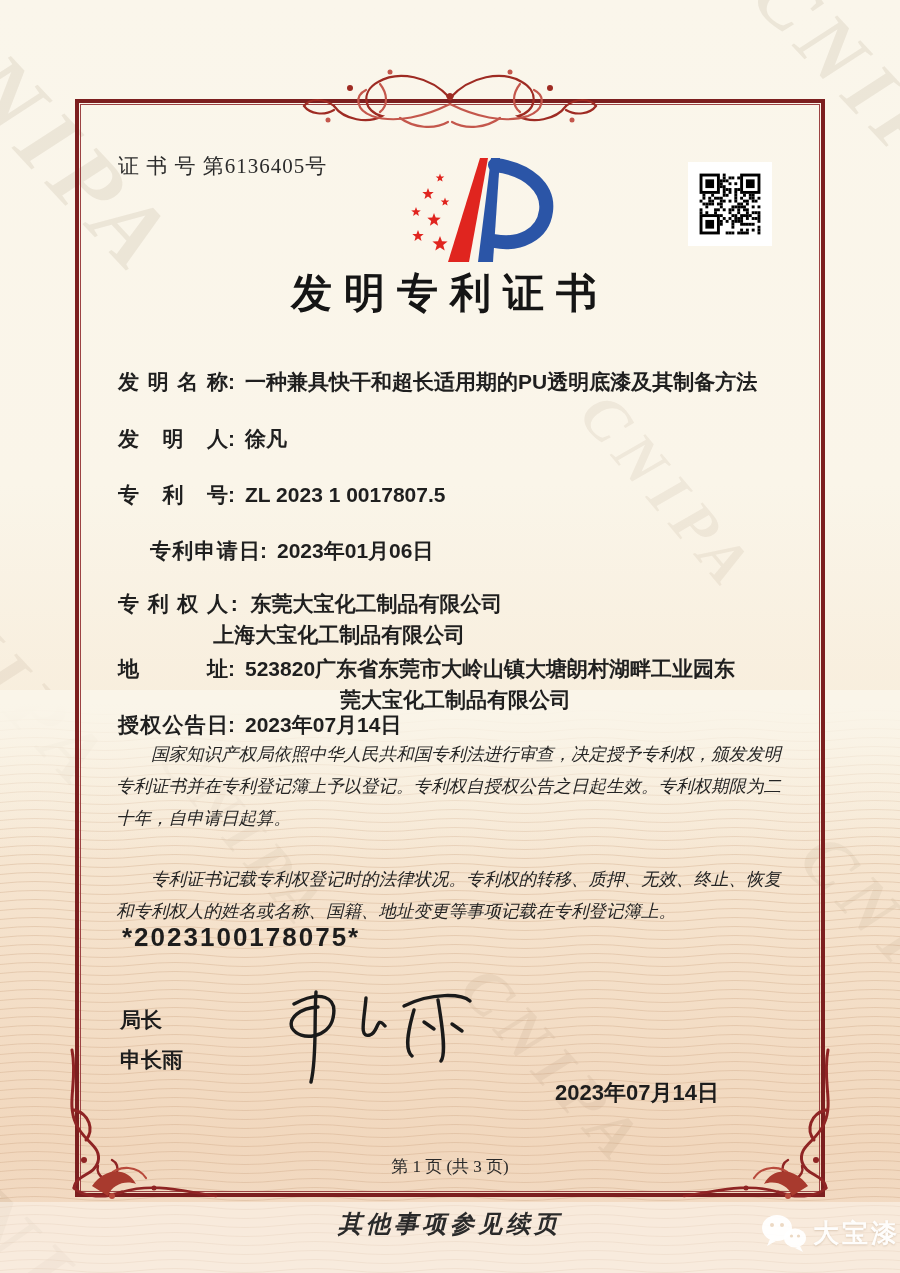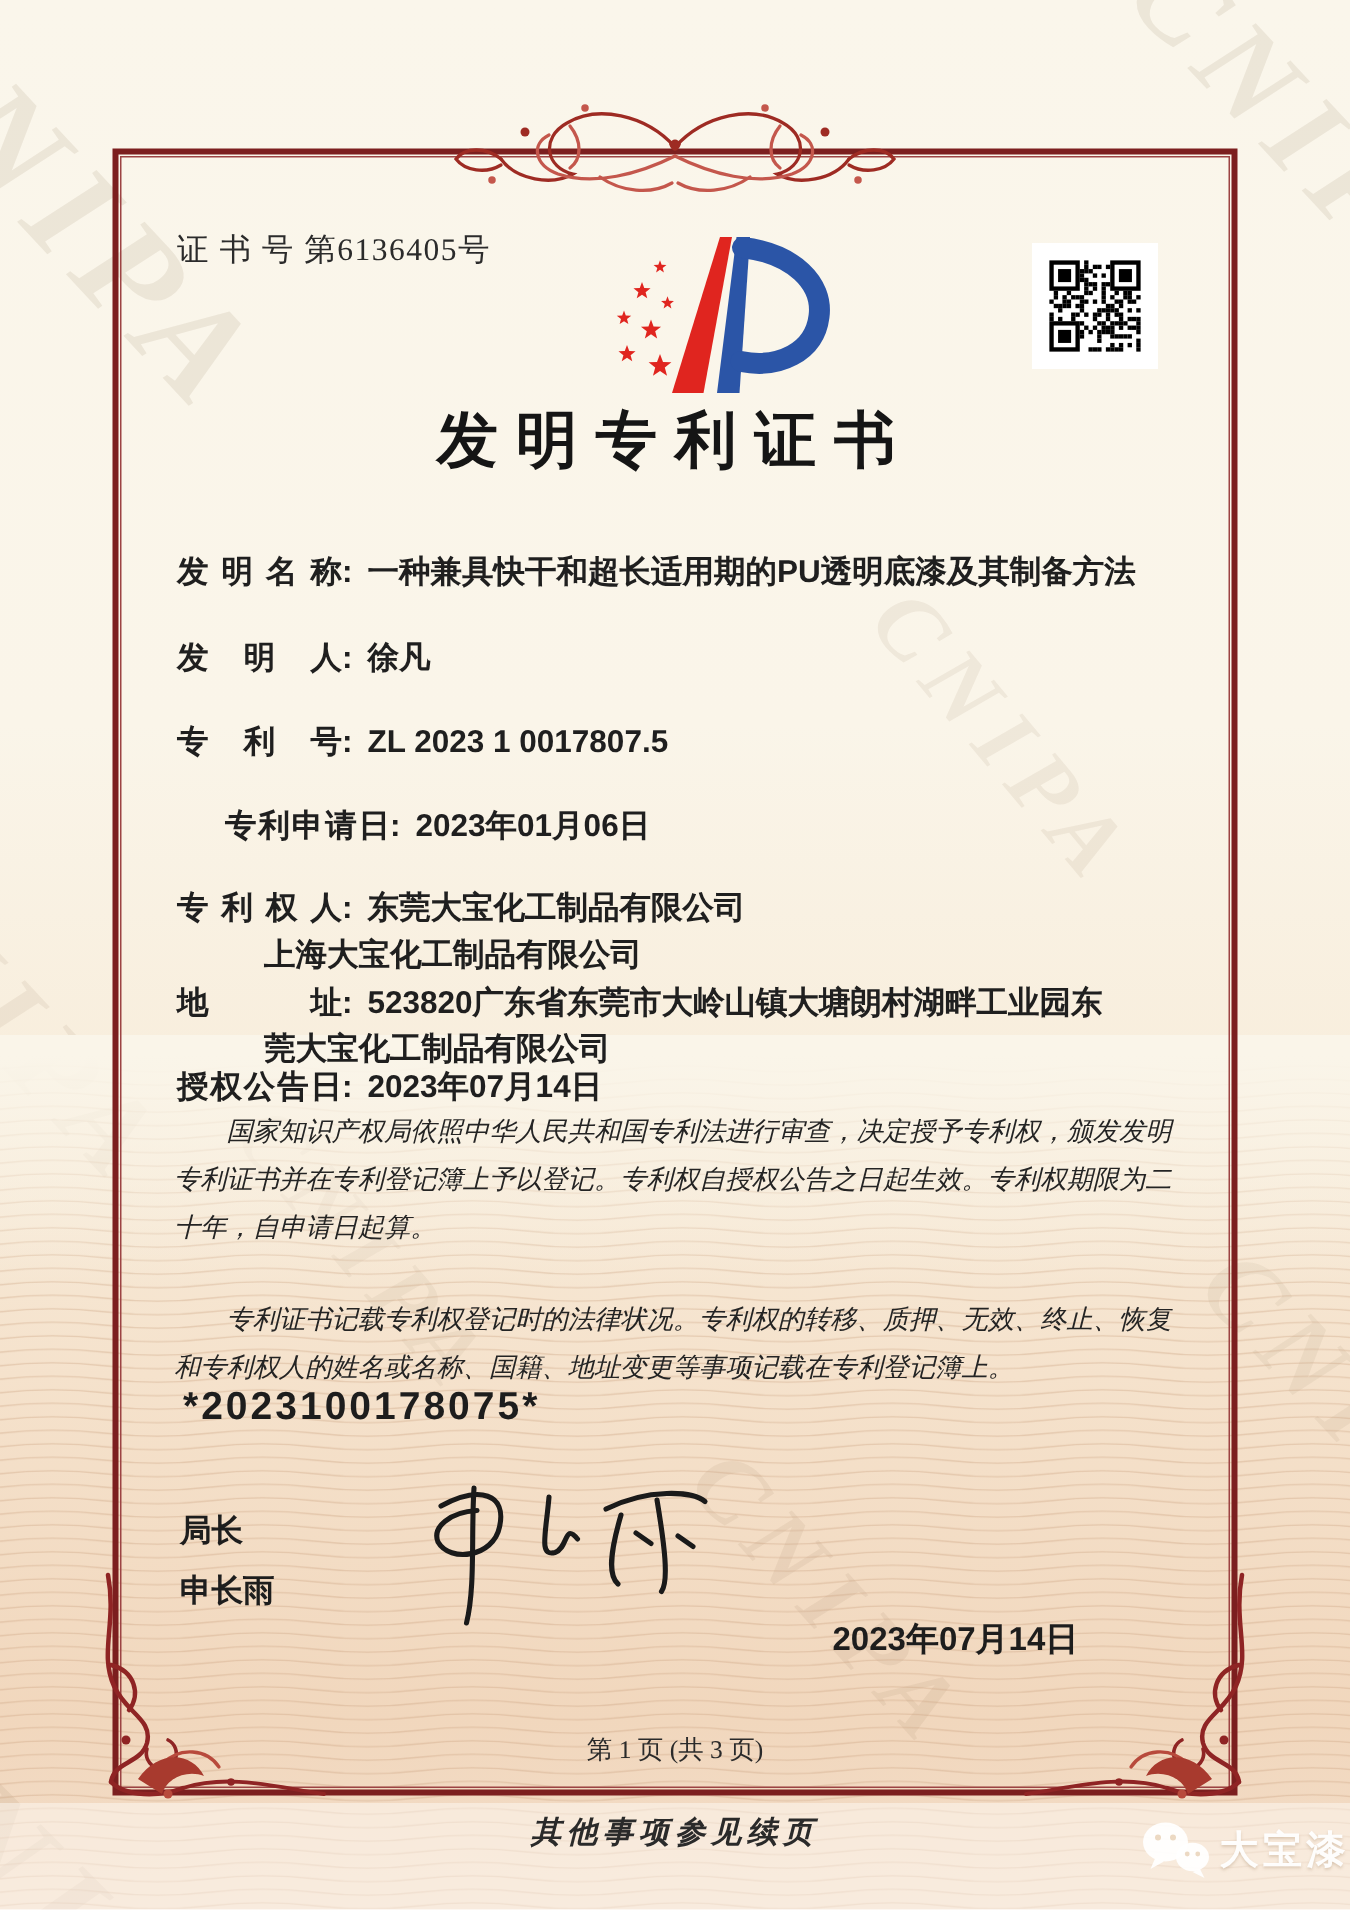--- a/index.html
+++ b/index.html
@@ -31,39 +31,39 @@
     font-size:21px; color:#2b2b2b; letter-spacing:1px; }
   .logo { position:absolute; left:382px; top:156px; }
   .qr { position:absolute; left:688px; top:162px; width:84px; height:84px; }
   .title { position:absolute; left:75px; top:266px; width:750px; text-align:center;
     font-size:41px; font-weight:700; color:#151515; letter-spacing:12px; }
 
   .fields { position:absolute; left:118px; top:366px; width:672px; color:#1f1f1f; }
   .frow { position:absolute; left:0; font-size:21px; font-weight:700; line-height:31px; white-space:nowrap; }
   .lbl { display:inline-block; width:110px; text-align:justify; text-align-last:justify; vertical-align:top; }
   .colon { display:inline-block; margin-right:10px; }
-  .val2 { display:block; margin-left:58px; }
+  .val2 { display:block; margin-left:58px;text-align:center; }
   .pair2 { position:absolute; left:337px; top:0; }
 
   .legal { position:absolute; left:116px; top:738px; width:676px;
     font-family:"Liberation Serif","DejaVu Serif",serif; font-style:italic;
     font-size:17.5px; line-height:32px; color:#242424; }
   .legal p { text-indent:2em; }
   .legal p + p { margin-top:29px; }
 
   .barcode-no { position:absolute; left:122px; top:922px; font-size:26px; font-weight:700;
     color:#1d1d1d; letter-spacing:2px; }
   .director { position:absolute; left:120px; top:1006px; font-size:21px; font-weight:700; color:#1d1d1d; }
   .director div + div { margin-top:12px; }
   .signature { position:absolute; left:248px; top:966px; }
   .issue-date { position:absolute; left:555px; top:1078px; font-size:22px; font-weight:700; color:#1d1d1d; }
   .page-no { position:absolute; left:75px; top:1155px; width:750px; text-align:center;
     font-family:"Liberation Serif","DejaVu Serif",serif; font-size:17px; color:#2a2a2a; }
   .cont-note { position:absolute; left:75px; top:1208px; width:750px; text-align:center;
-    font-family:"Liberation Serif","DejaVu Serif",serif; font-style:italic; font-size:20px;
+    font-family:"Liberation Serif","DejaVu Serif",serif; font-style:italic; font-size:24px;
     font-weight:700; color:#2a2a2a; letter-spacing:4px; }
 
   .wechat { position:absolute; left:760px; top:1212px; display:flex; align-items:center; gap:5px; z-index:5; }
   .wechat .brand { font-size:26px; font-weight:700; color:rgba(255,255,255,.95); letter-spacing:3px;
     text-shadow:0 1px 2px rgba(170,140,110,.35); }
 </style>
 </head>
 <body>
 
 <div class="page">
@@ -302,21 +302,21 @@
       </div>
       <div class="frow" style="top:57px;">
         <span class="lbl">发明人</span><span class="colon">:</span><span>徐凡</span>
       </div>
       <div class="frow" style="top:113px;">
         <span class="lbl">专利号</span><span class="colon">:</span><span>ZL 2023 1 0017807.5</span>
       </div>
       <div class="frow" style="top:169px;margin-left:32px;">
         <span class="lbl">专利申请日</span><span class="colon">:</span><span>2023年01月06日</span>
       </div>
-      <div class="frow" style="top:224px;">
+      <div class="frow" style="top:224px;font-family:Liberation Mono, monospace;">
         <span class="lbl">专利权人</span><span class="colon">:</span><span>东莞大宝化工制品有限公司</span>
         <span class="val2">上海大宝化工制品有限公司</span>
       </div>
       <div class="frow" style="top:287px;">
         <span class="lbl">地址</span><span class="colon">:</span><span>523820广东省东莞市大岭山镇大塘朗村湖畔工业园东</span>
         <span class="val2">莞大宝化工制品有限公司</span>
       </div>
       <div class="frow" style="top:343px;width:672px;">
         <span class="lbl">授权公告日</span><span class="colon">:</span><span>2023年07月14日</span>
       </div>

